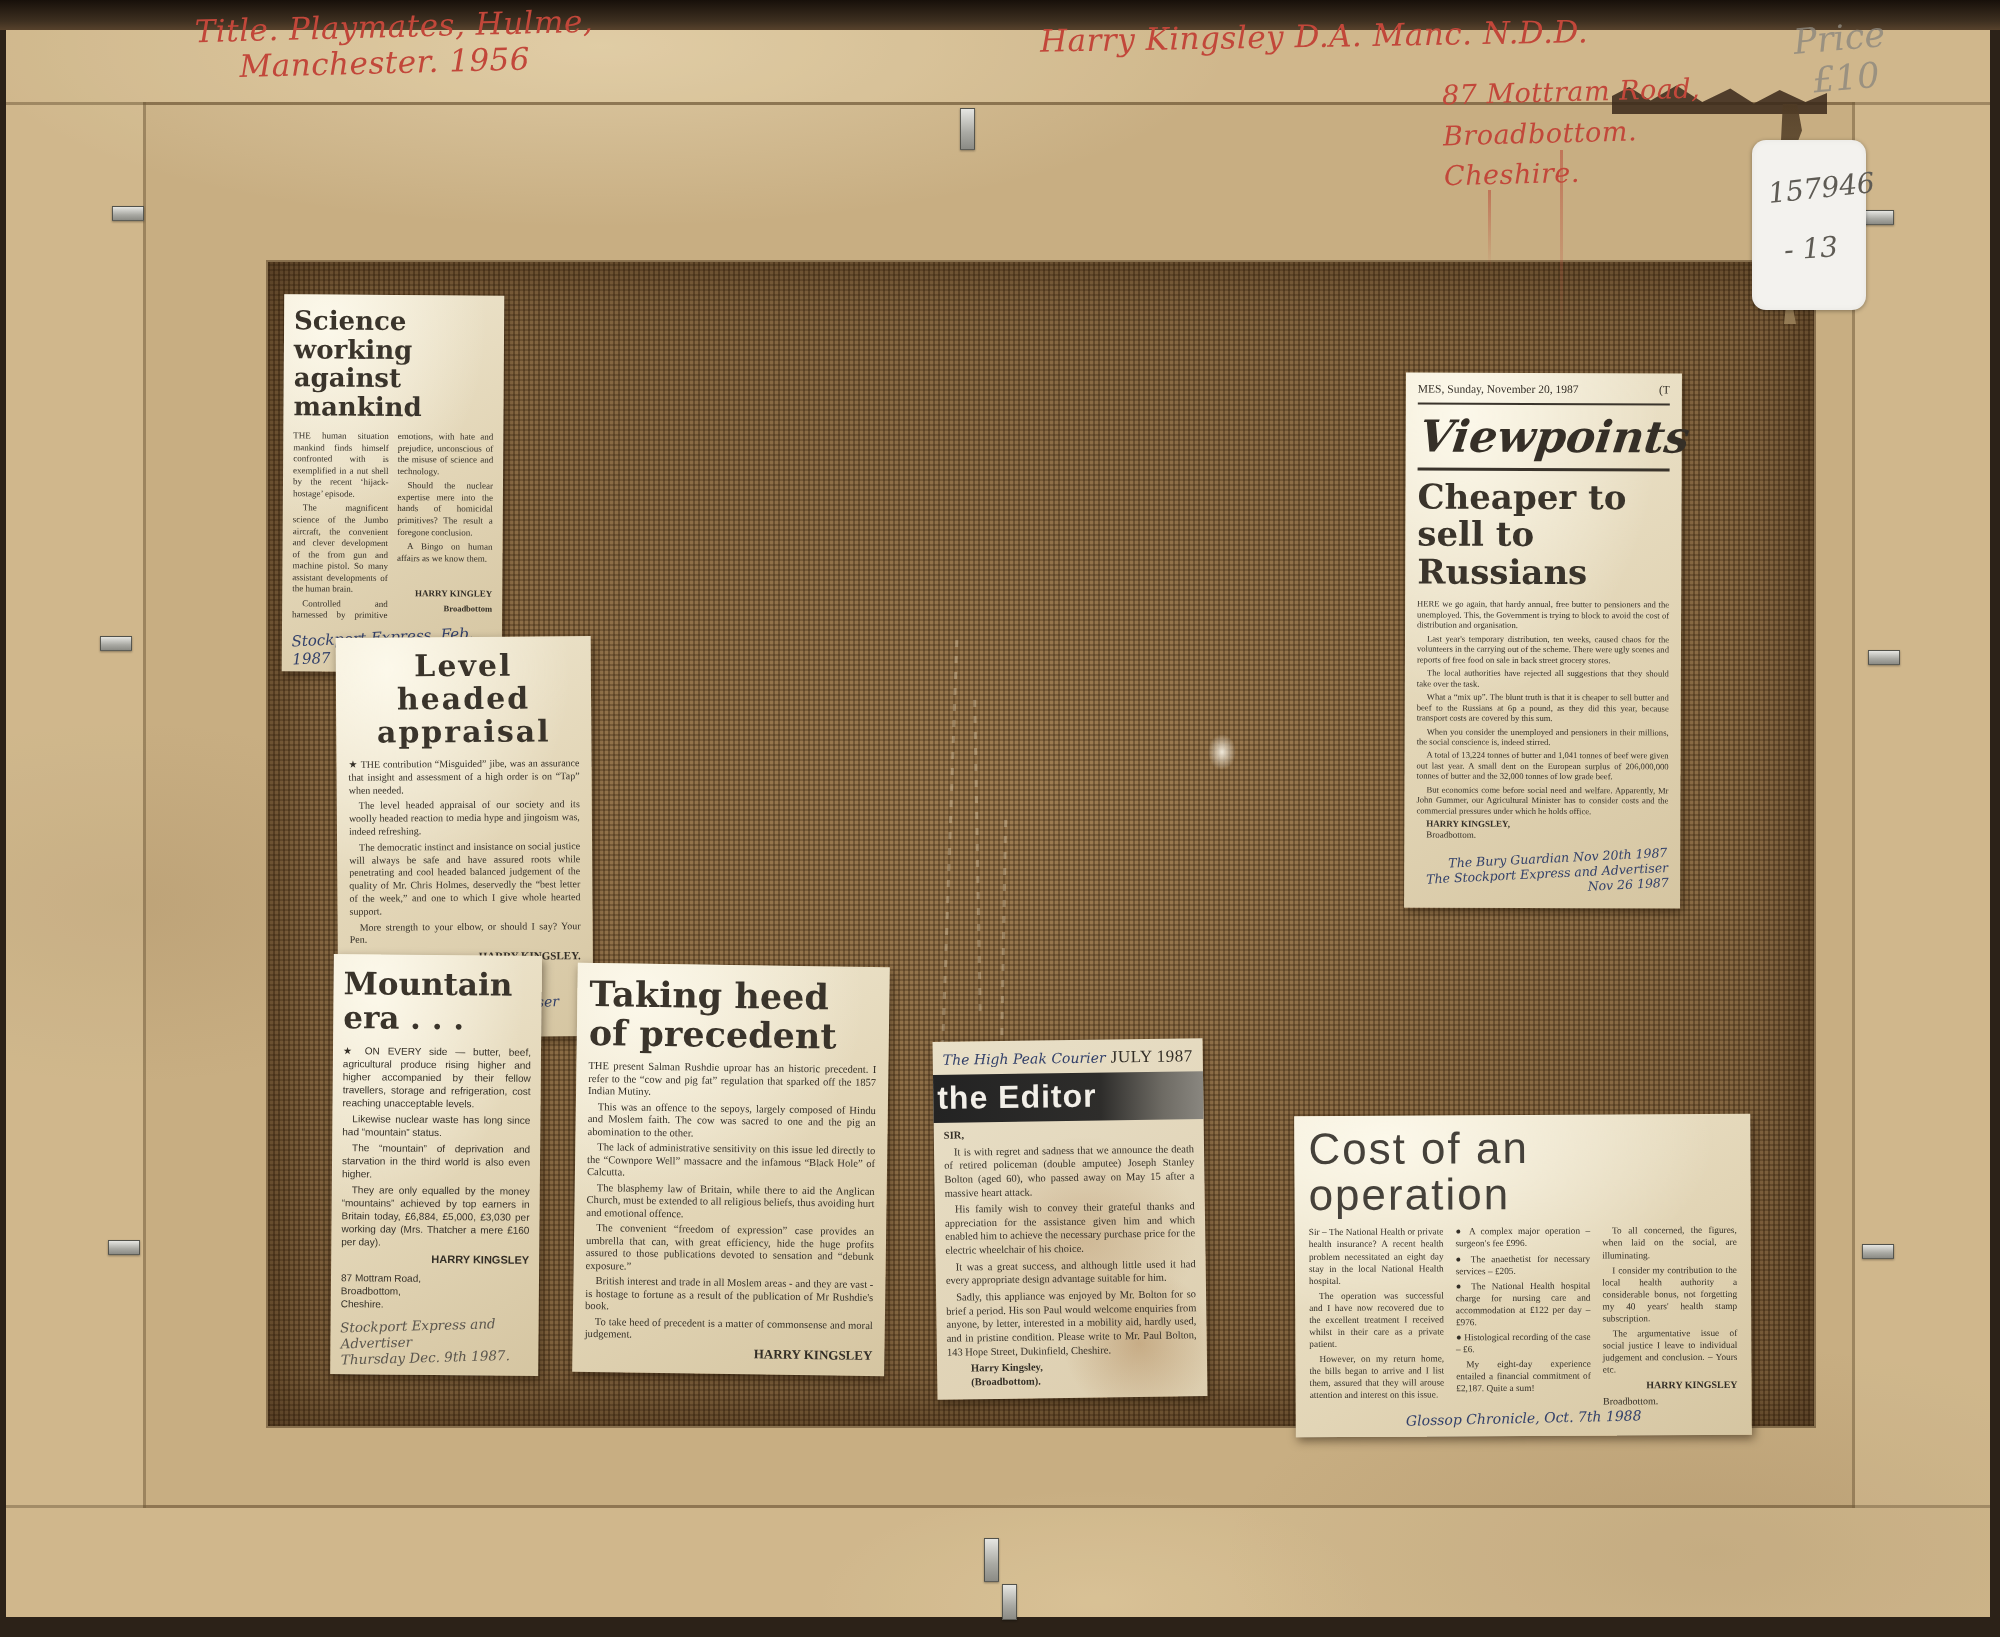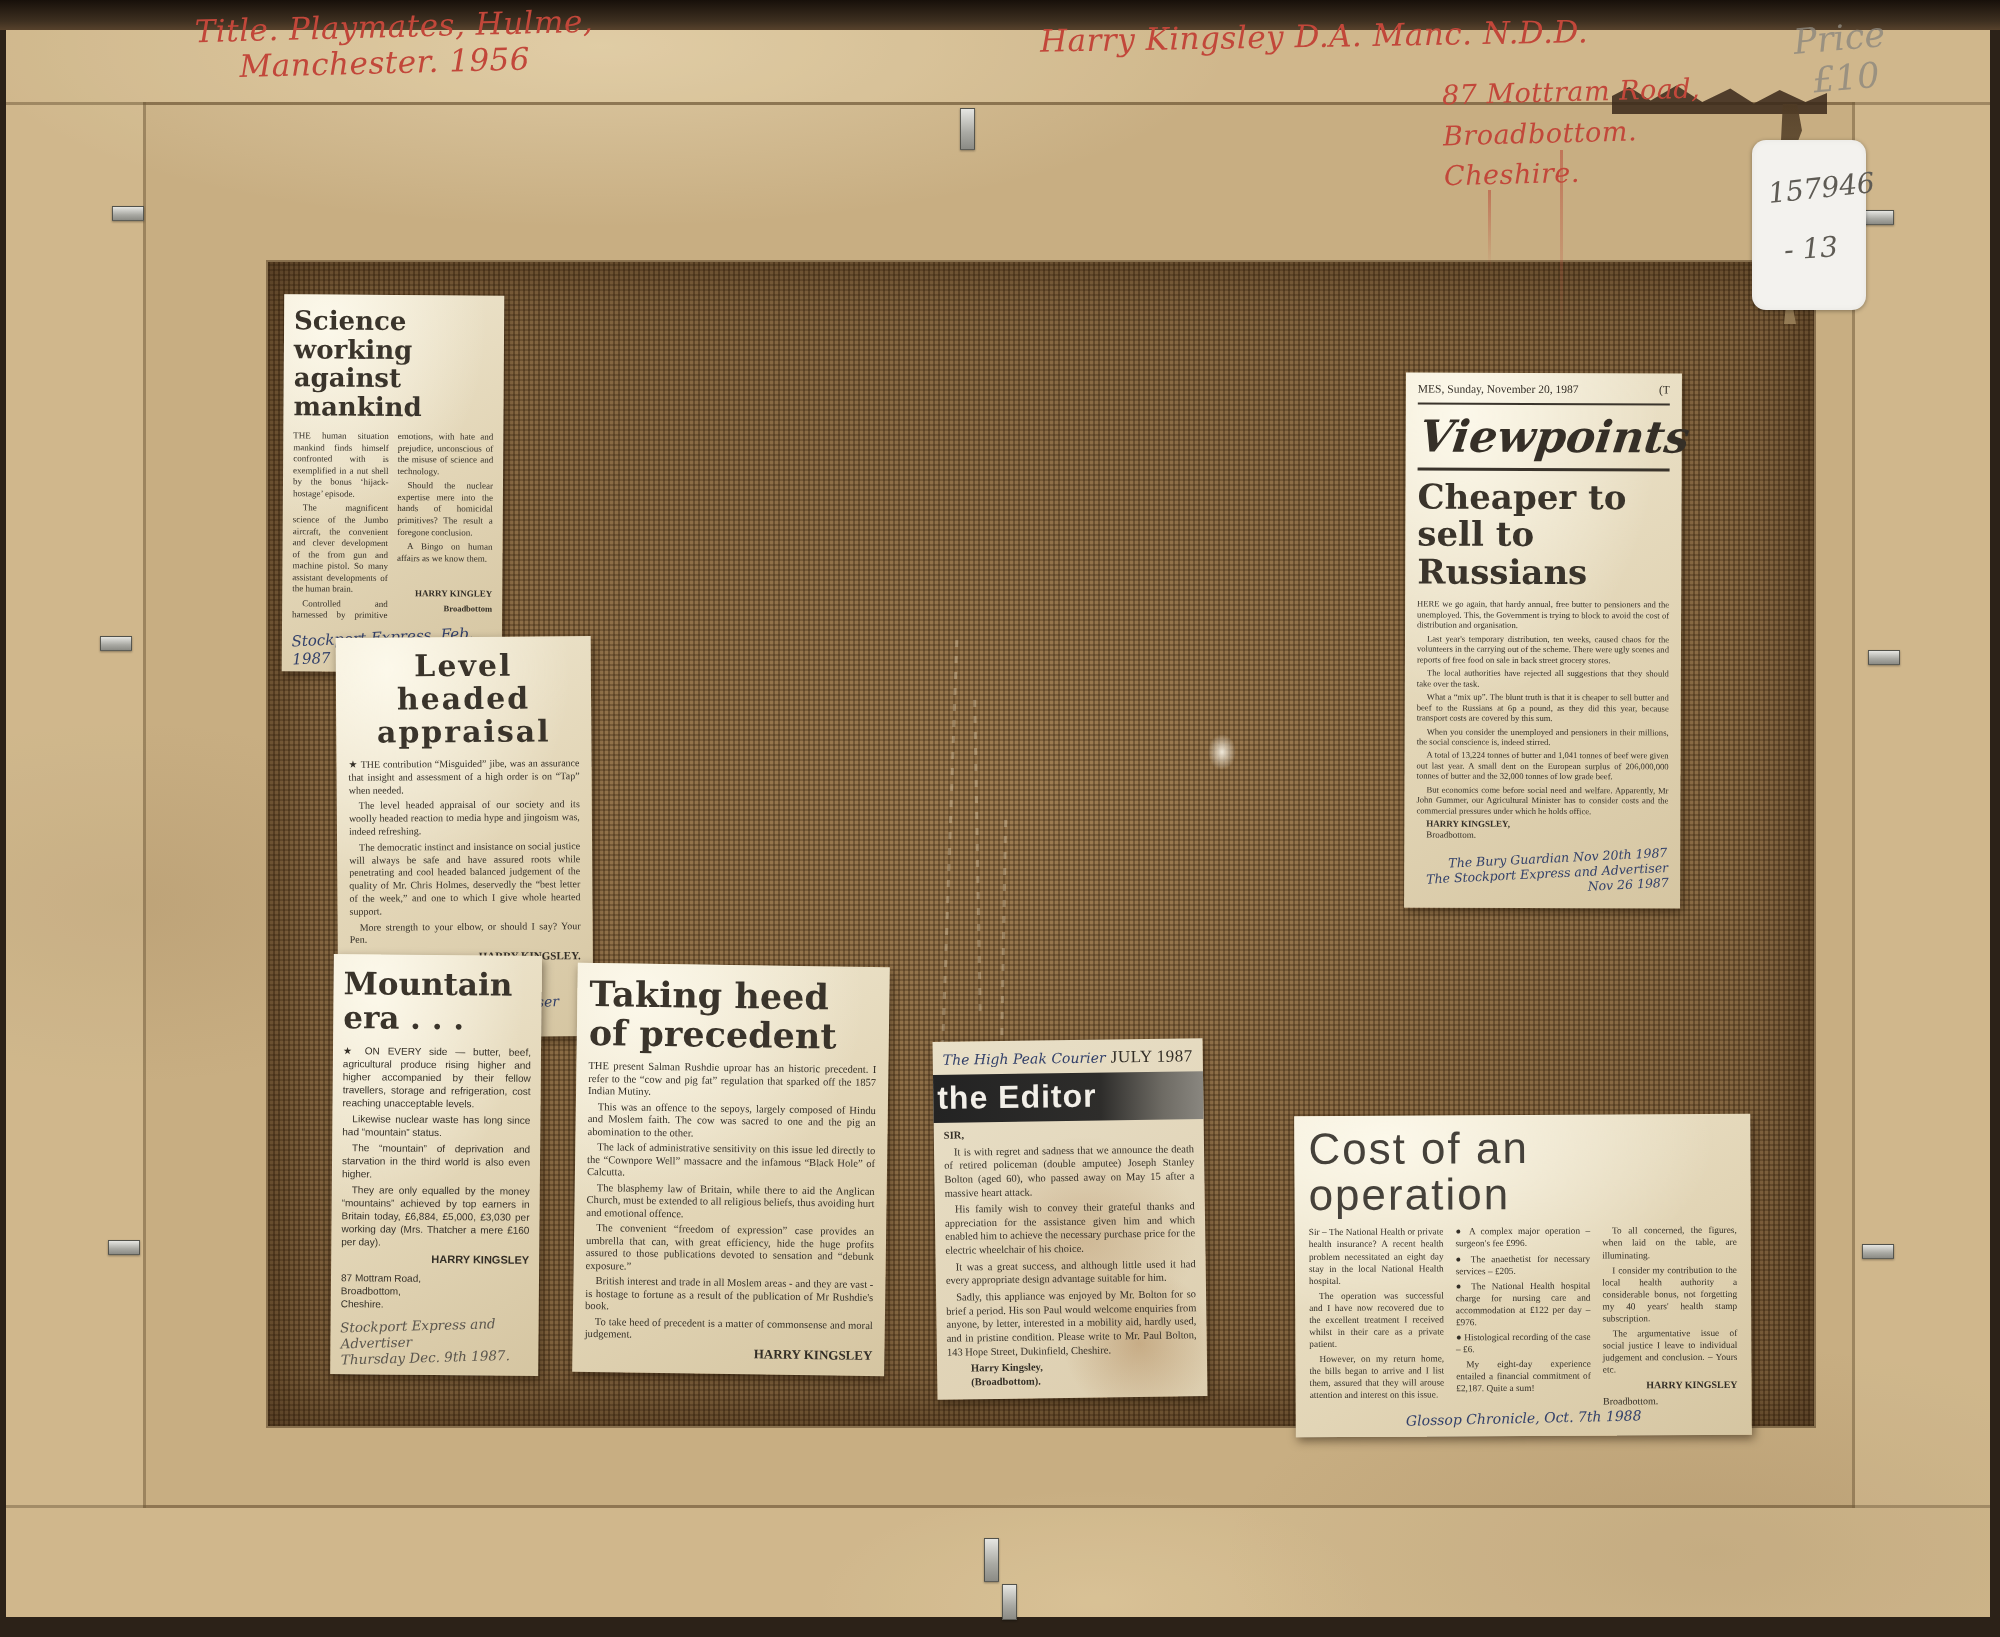--- a/index.html
+++ b/index.html
@@ -130,21 +130,21 @@
   <div style="margin:32px 0 0 16px;transform:rotate(-6deg);">157946</div>
   <div style="margin:26px 0 0 32px;transform:rotate(-4deg);">- 13</div>
 </div>
 
 <div class="clip" style="left:283px;top:295px;width:200px;padding:12px 10px 8px;transform:rotate(.4deg);">
   <div class="headline" style="font-size:26px;">
     <div>Science working</div>
     <div>against mankind</div>
   </div>
   <div class="body2col">
-    <p class="noindent">THE human situation mankind finds himself confronted with is exemplified in a nut shell by the bonus ‘hijack-hostage’ episode.</p>
+    <p class="noindent">THE human situation mankind finds himself confronted with is exemplified in a nut shell by the recent ‘hijack-hostage’ episode.</p>
     <p>The magnificent science of the Jumbo aircraft, the convenient and clever development of the from gun and machine pistol. So many assistant developments of the human brain.</p>
     <p>Controlled and harnessed by primitive emotions, with hate and prejudice, unconscious of the misuse of science and technology.</p>
     <p>Should the nuclear expertise mere into the hands of homicidal primitives? The result a foregone conclusion.</p>
     <p>A Bingo on human affairs as we know them.</p>
     <p class="byline" style="font-size:9px;margin-top:24px;">HARRY KINGLEY</p>
     <p class="byline" style="font-size:8.5px;">Broadbottom</p>
   </div>
   <div class="ink-blue" style="font-size:15px;margin-top:6px;transform:rotate(-3deg);">Stockport Express. Feb. 1987</div>
 </div>
 
@@ -257,20 +257,20 @@
   <div class="sans" style="font-size:44px;letter-spacing:2px;color:#45413a;line-height:1.05;">Cost of an operation</div>
   <div class="body3col">
     <p class="noindent">Sir – The National Health or private health insurance? A recent health problem necessitated an eight day stay in the local National Health hospital.</p>
     <p>The operation was successful and I have now recovered due to the excellent treatment I received whilst in their care as a private patient.</p>
     <p>However, on my return home, the bills began to arrive and I list them, assured that they will arouse attention and interest on this issue.</p>
     <p class="noindent">● A complex major operation – surgeon's fee £996.</p>
     <p class="noindent">● The anaethetist for necessary services – £205.</p>
     <p class="noindent">● The National Health hospital charge for nursing care and accommodation at £122 per day – £976.</p>
     <p class="noindent">● Histological recording of the case – £6.</p>
     <p>My eight-day experience entailed a financial commitment of £2,187. Quite a sum!</p>
-    <p>To all concerned, the figures, when laid on the table, are illuminating.</p>
+    <p>To all concerned, the figures, when laid on the social, are illuminating.</p>
     <p>I consider my contribution to the local health authority a considerable bonus, not forgetting my 40 years' health stamp subscription.</p>
     <p>The argumentative issue of social justice I leave to individual judgement and conclusion. – Yours etc.</p>
     <p class="byline" style="font-size:10px;">HARRY KINGSLEY</p>
     <p class="place" style="font-size:10px;margin:0;">Broadbottom.</p>
   </div>
   <div class="ink-blue" style="font-size:14px;text-align:center;margin-top:2px;transform:rotate(-1deg);">Glossop Chronicle, Oct. 7th 1988</div>
 </div>
 
 </body></html>

